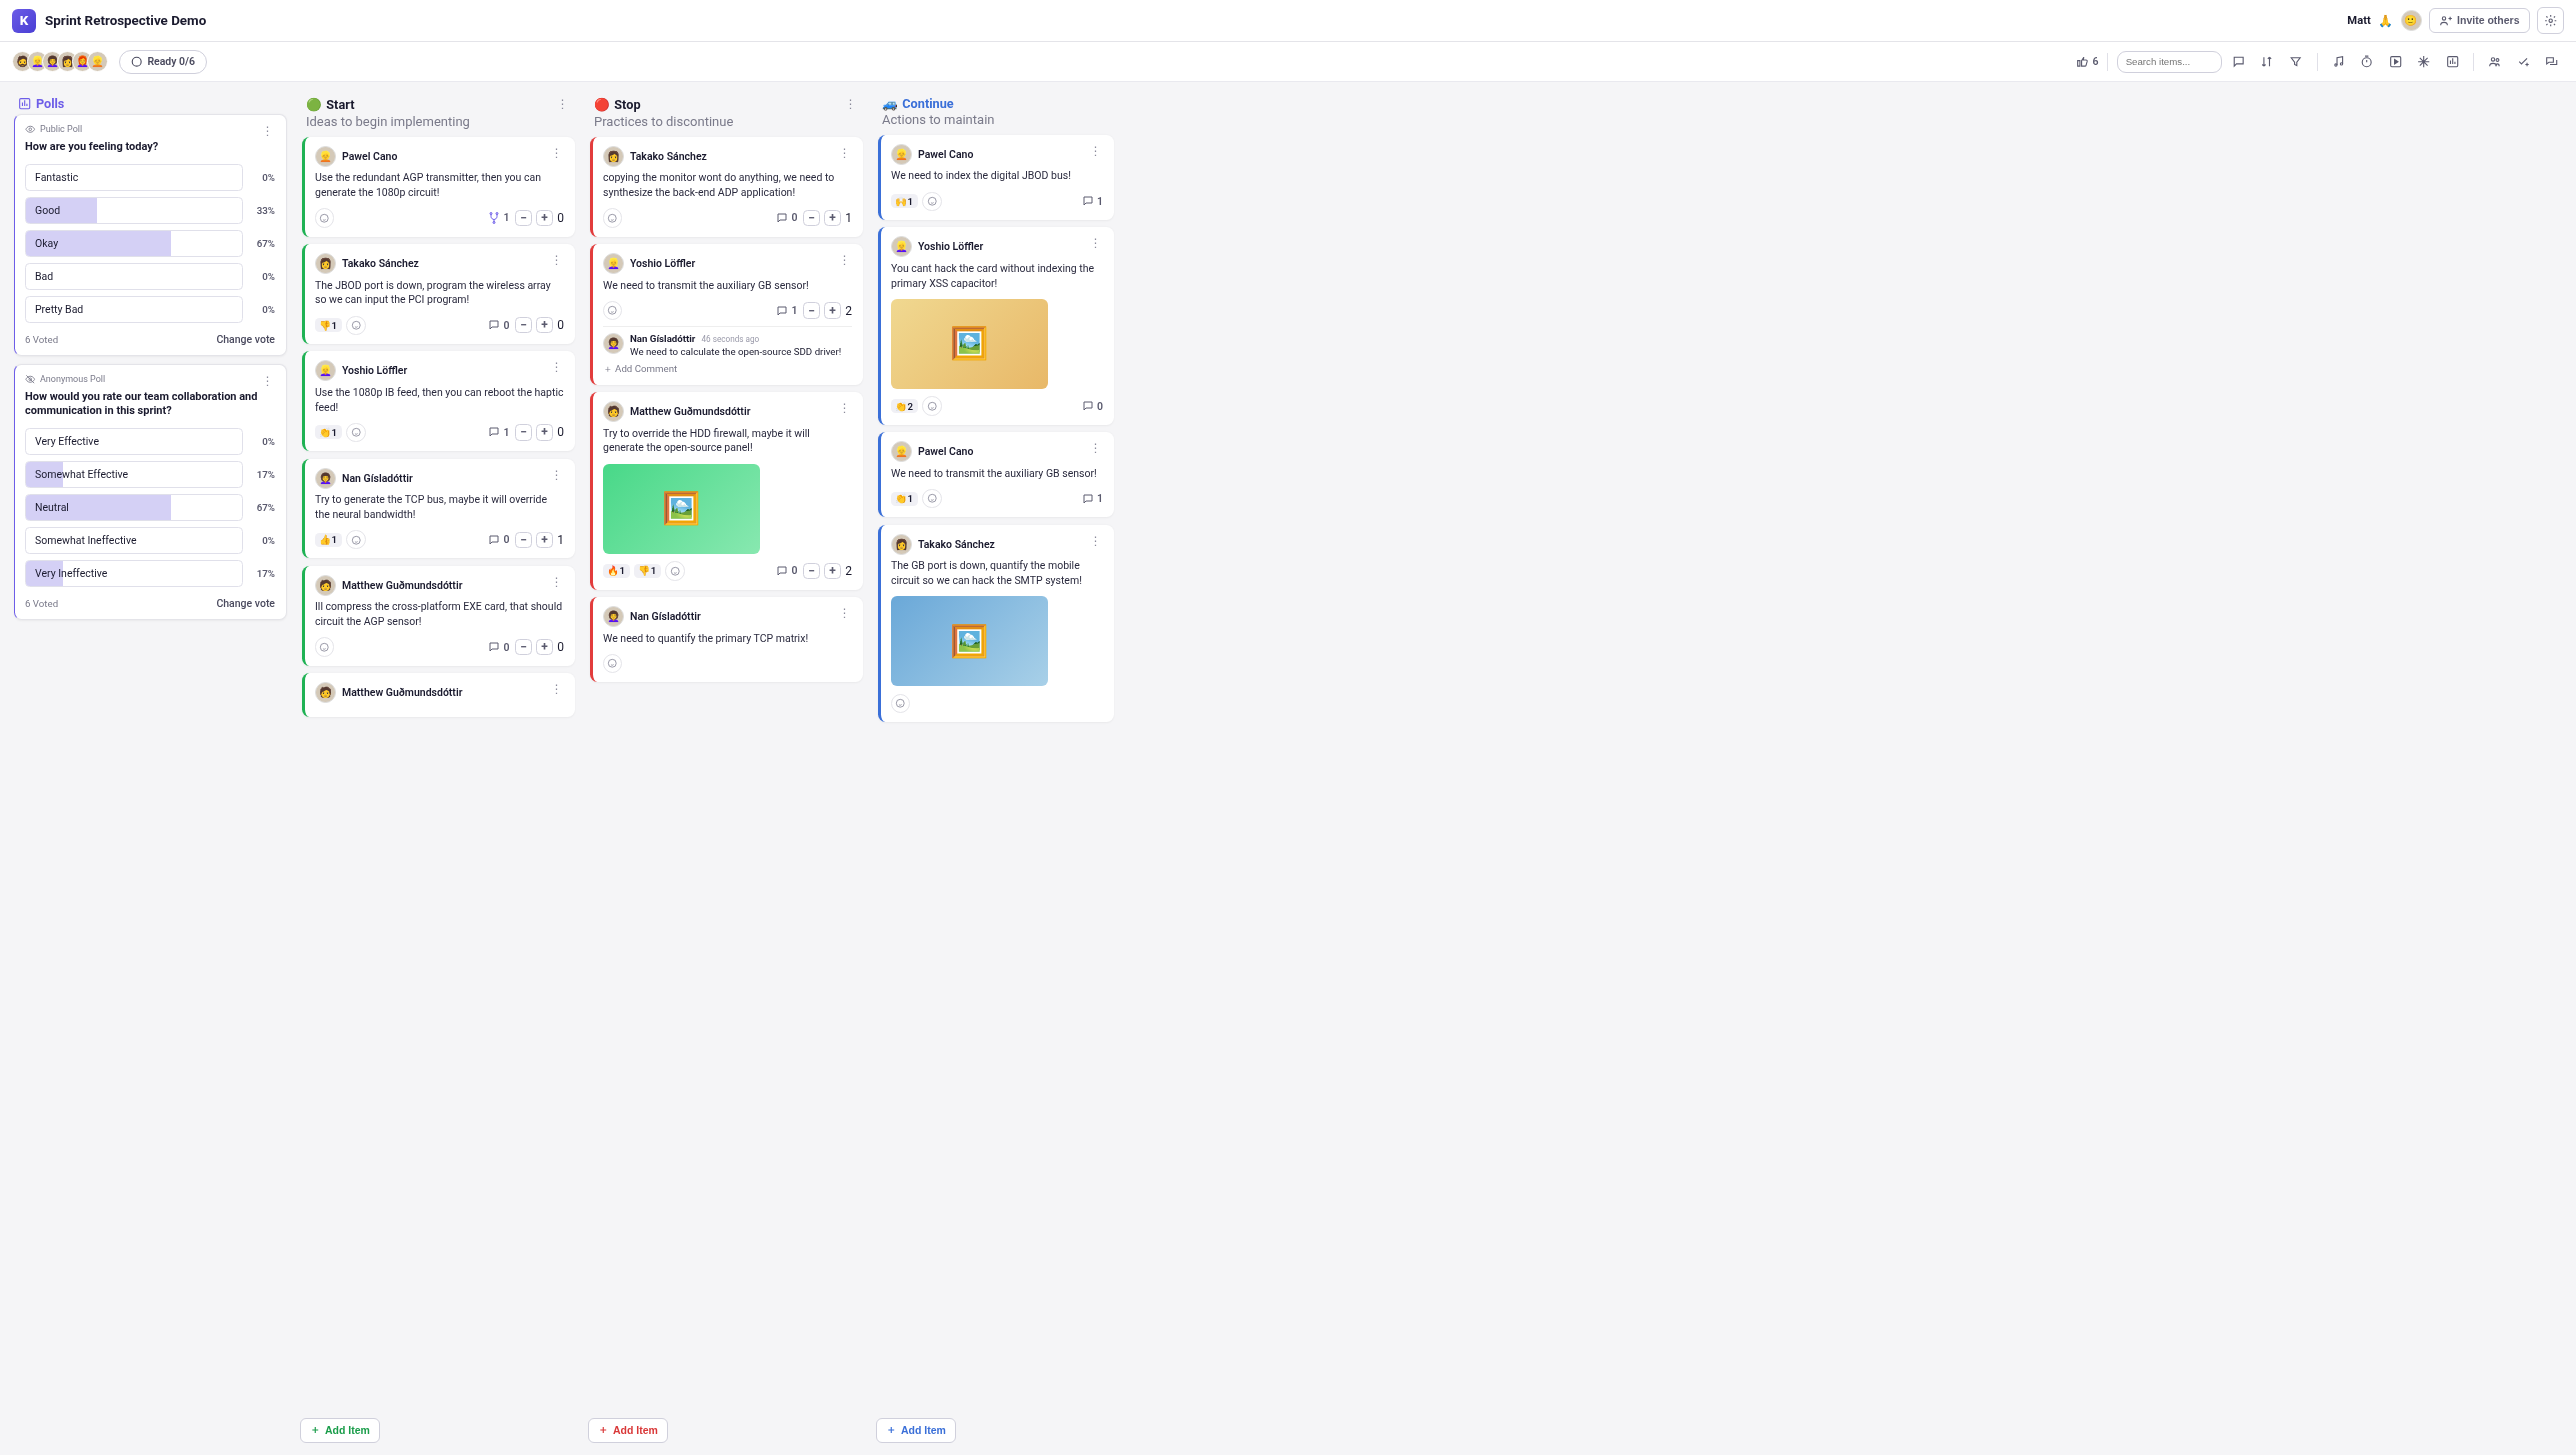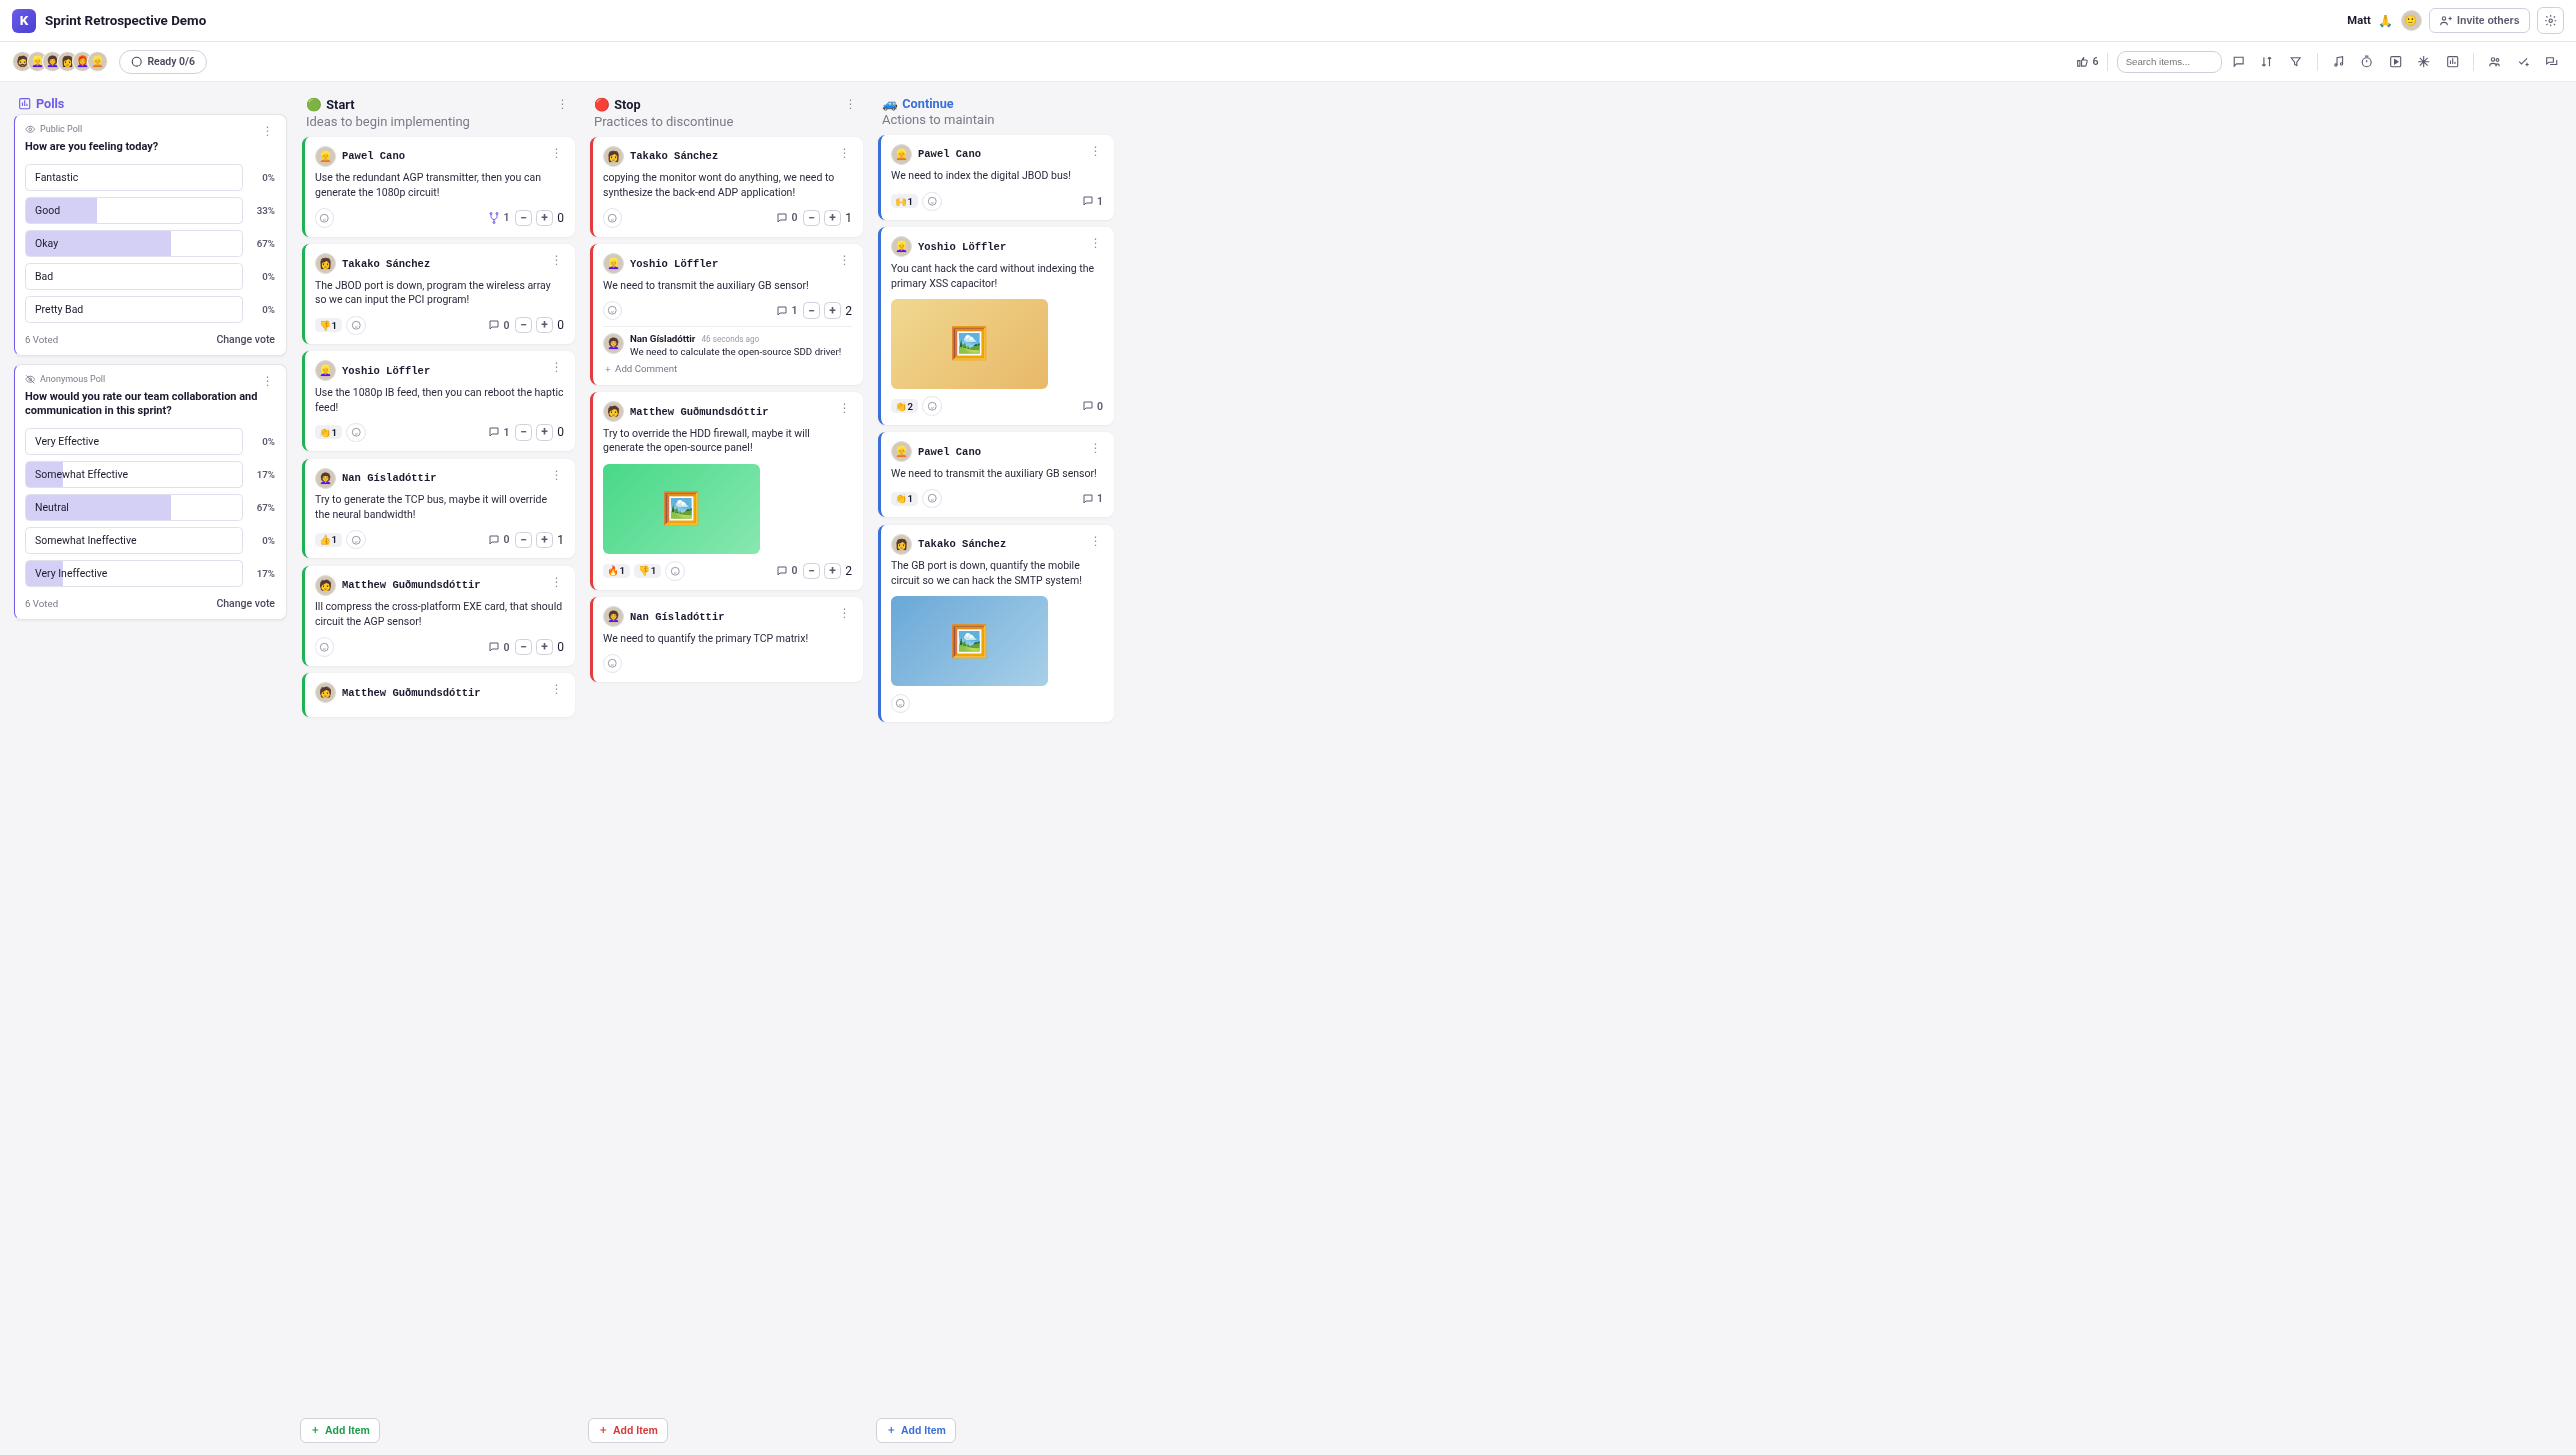--- a/index.html
+++ b/index.html
@@ -27,21 +27,21 @@
 .board { display: flex; gap: 12px; padding: 10.5px 12px; height: calc(100vh - 84px); overflow-x: auto; }
 .column { flex: 0 0 276px; display: flex; flex-direction: column; background: transparent; }
 .col-header { display: flex; align-items: center; justify-content: space-between; padding: 3px 3px 1.5px 6px; }
 .col-title { font-size: 12.7px; font-weight: 700; display:flex; align-items:center; gap:4.5px;}
 .col-subtitle { font-size: 13px; color: #7a7a8a; padding: 0 6px 6px; }
 .cards { flex: 1; overflow-y: auto; display: flex; flex-direction: column; gap: 7.5px; padding: 1.5px 1.5px 6px 1.5px;}
 .cards::-webkit-scrollbar{width:4.5px;} .cards::-webkit-scrollbar-thumb{background:#ccc;border-radius:2.2px;}
 .card { background: #fff; border-radius: 7.5px; box-shadow: 0 0.7px 2.2px rgba(0,0,0,.05); padding: 9px 10.5px; border-left: 3px solid transparent; position:relative;}
 .poll-card { border: 0.7px solid #e4e4e9; border-left:0.7px solid #e4e4e9;}
 .card-head { display: flex; align-items: center; gap: 6px; margin-bottom: 4.5px; }
-.card-author { font-weight: 600; font-size: 10.5px; font-family: Liberation Mono, monospace; }
+.card-author { font-weight: 600; font-size: 10.5px; }
 .card-menu { position:absolute; top:7.5px; right:7.5px; cursor:pointer; color:#8a8a9a; padding:1.5px 4.5px;}
 .card-body { font-size: 10.5px; line-height: 1.4; color: #2a2a3e; margin-bottom: 7.5px; }
 .card-actions { display: flex; align-items: center; justify-content: space-between; }
 .reactions { display: flex; align-items: center; gap: 4.5px; }
 .react { display:flex; align-items:center; gap:1.5px; padding:1.5px 4.5px; border-radius:4.5px; background:#f0f0f5; font-size:9.7px; font-weight:600;}
 .add-react { width:19.4px;height:19.4px;border-radius:50%;display:flex;align-items:center;justify-content:center;color:#8a8a9a;cursor:pointer;border:0.7px solid #e4e4e9;}
 .counters { display:flex; align-items:center; gap:6px; }
 .counter { display:flex; align-items:center; gap:3px; font-size:10.5px; color:#5a5a6e; font-weight:600;}
 .vote-ctrl { display:flex; align-items:center; gap:4.5px;}
 .vote-btn { width:16.4px;height:16.4px;border:0.7px solid #d0d0dc;border-radius:4.5px;display:flex;align-items:center;justify-content:center;cursor:pointer;font-weight:700;color:#5a5a6e;}

